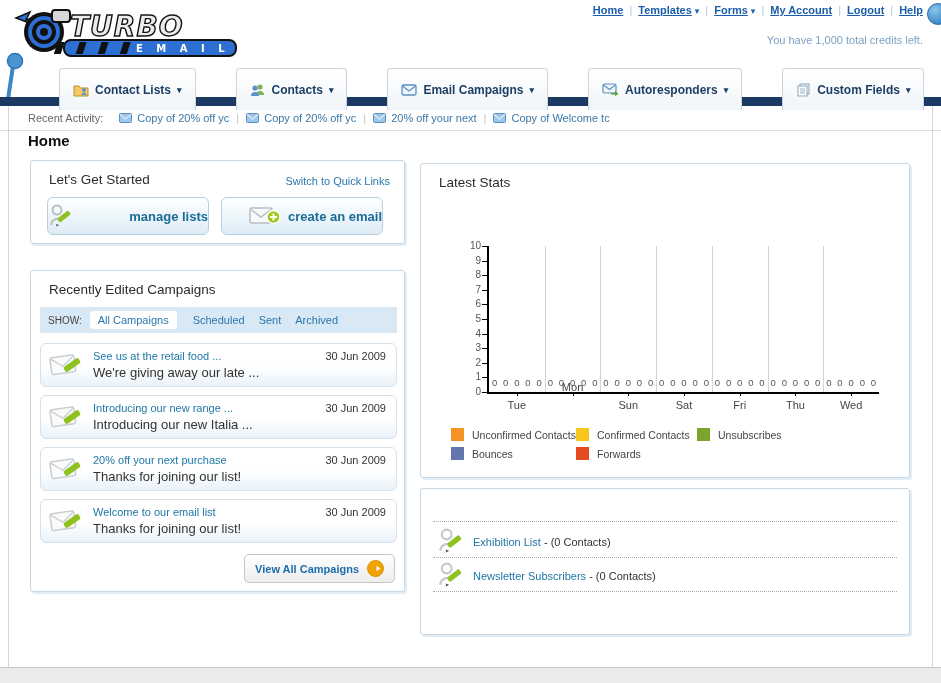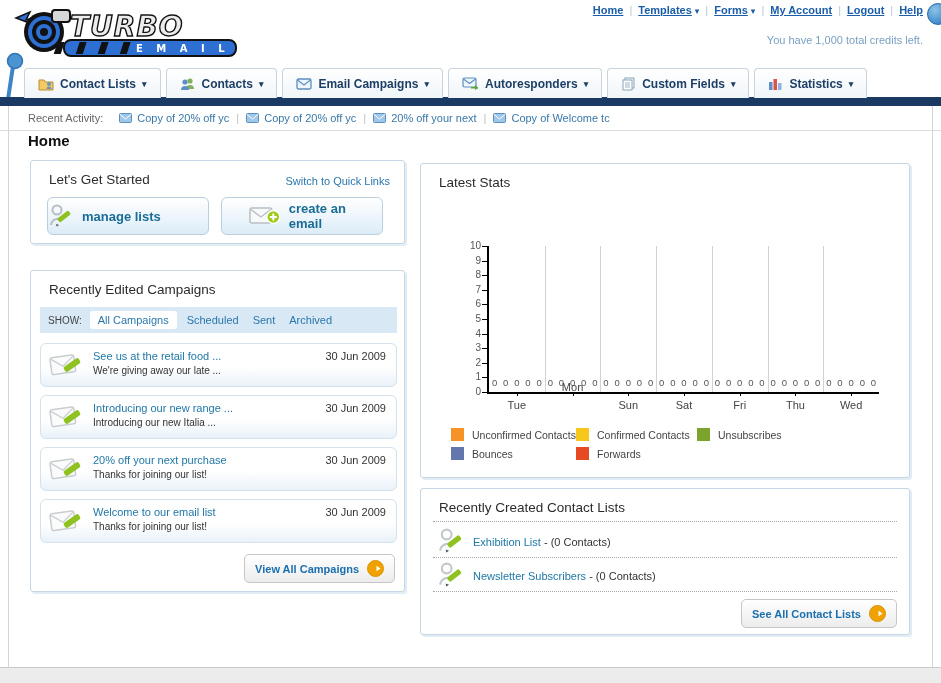--- a/index.html
+++ b/index.html
@@ -15,23 +15,23 @@
   .top-links { position:absolute; right:18px; top:4px; font-size:11px; color:#9db8cf; white-space:nowrap; }
   .top-links a { color:#1a5da8; text-decoration:underline; font-weight:bold; cursor:pointer; }
   .top-links .sep { color:#b6c9da; margin:0 6px; font-weight:normal; }
   .top-links .caret { color:#1a5da8; font-size:9px; margin-left:3px; }
   .login-line { position:absolute; right:18px; font-size:11px; color:#7aa0c4; white-space:nowrap; }
   .login-line.l1 { top:21px; }
   .login-line.l2 { top:34px; }
 
   
   .tabbar { position:absolute; left:24px; top:68px; display:flex; gap:5px; z-index:3; }
-  .tab { display:inline-flex; align-items:center; height:30px; padding:4px 13px;
+  .tab { display:inline-flex; align-items:center; height:42px; padding:4px 13px;
     background:linear-gradient(#ffffff,#f0f5f9); border:1px solid #c9d4de; border-bottom:none;
-    border-radius:4px 4px 0 0; font-size:12px; font-weight:bold; color:#1d3f66; cursor:pointer; white-space:nowrap; }
+    border-radius:4px 4px 0 0; font-size:12px; font-weight:bold; color:#1d3f66; cursor:pointer; white-space:nowrap;margin-left:35px; }
   .tab .ticon { margin-right:6px; display:inline-flex; }
   .tab .caret { font-size:9px; margin-left:6px; color:#1d3f66; }
   .navy-bar { position:absolute; left:0; top:97px; width:941px; height:9px; background:#1b3a63; z-index:2; }
 
   
   .activity { position:absolute; left:0; top:106px; width:941px; height:25px; background:#fff;
     border-bottom:1px solid #dcdcdc; display:flex; align-items:center; font-size:11px; }
   .activity .lbl { color:#666; margin-left:28px; margin-right:16px; }
   .activity .item { display:inline-flex; align-items:center; color:#3a78a8; cursor:pointer; white-space:nowrap; }
   .activity .item svg { margin-right:5px; }
@@ -45,37 +45,37 @@
   .page-title { position:absolute; left:28px; top:132px; font-size:15px; font-weight:bold; color:#111; }
 
   
   .panel { position:absolute; background:#fff; border:1px solid #c7d7e4; border-radius:3px;
     box-shadow:2px 2px 0 rgba(190,212,230,.45); }
   .panel-title { position:absolute; left:18px; top:11px; font-size:13.5px; color:#2b2b2b; }
 
   
   .p-getstarted { left:30px; top:160px; width:375px; height:84px; }
   .quick-link { position:absolute; right:14px; top:14px; font-size:11px; color:#2a77ad; cursor:pointer; }
-  .gs-btn { position:absolute; top:36px; height:38px; width:162px; display:flex; align-items:center; justify-content:flex-start;
+  .gs-btn { position:absolute; top:36px; height:38px; width:162px; display:flex; align-items:center; justify-content:space-between;
     background:linear-gradient(#ffffff,#dcecf7); border:1px solid #b9cfdd; border-radius:6px;
-    font-size:13px; font-weight:bold; color:#1a6c96; cursor:pointer; gap:8px; }
+    font-size:13px; font-weight:bold; color:#1a6c96; cursor:pointer; }
   .gs-btn.b1 { left:16px; } .gs-btn.b2 { left:190px;padding-left:27px; }
 
   
   .p-campaigns { left:30px; top:270px; width:375px; height:322px; }
   .show-bar { position:absolute; left:9px; top:36px; width:357px; height:26px; background:#d9e8f5;
     display:flex; align-items:center; font-size:11px; }
   .show-bar .slbl { font-size:10px; color:#444; margin:0 8px; }
   .show-bar .filter { color:#2a77ad; margin-right:14px; cursor:pointer; }
-  .show-bar .filter.active { background:#fff; border-radius:3px; padding:3px 8px; margin-right:10px; }
+  .show-bar .filter.active { background:#fff; border-radius:3px; padding:3px 8px; margin-right:16px; }
   .camp-item { position:absolute; left:9px; width:357px; height:44px;
     background:linear-gradient(#ffffff 55%, #e9f2f9); border:1px solid #d4e2ee; border-radius:6px; }
   .camp-item .cicon { position:absolute; left:8px; top:6px; }
   .camp-item .ctitle { position:absolute; left:52px; top:6px; font-size:11px; color:#2178a8; cursor:pointer; }
-  .camp-item .csub { position:absolute; left:52px; top:21px; font-size:10px; color:#333; }
+  .camp-item .csub { position:absolute; left:52px; top:21px; font-size:13px; color:#333; }
   .camp-item .cdate { position:absolute; right:10px; top:6px; font-size:11px; color:#333; }
   .pill-btn { position:absolute; display:inline-flex; align-items:center; padding:5px 10px;
     background:linear-gradient(#ffffff,#ececec); border:1px solid #c6c6c6; border-radius:5px;
     font-size:11px; font-weight:bold; color:#1a6fae; cursor:pointer; gap:8px; }
   .view-all { right:9px; top:283px;align-items:center; }
 
   
   .p-stats { left:420px; top:163px; width:490px; height:315px; }
   .stats-select { position:absolute; left:16px; top:35px; width:458px; height:20px; background:#fff;
     border:1px solid #7f9db9; font-size:11px; color:#222; display:flex; align-items:center;
@@ -446,21 +446,20 @@
           </span>
         <span class="legend-item" style="left:125px;top:19px">
             <span class="swatch" style="background: rgb(230, 74, 34);"></span>
             <span>Forwards</span>
           </span>
       </div>
     </div>
   </div>
 
   <div class="panel p-lists">
-    <div class="panel-title">Recently Created Contact Lists</div>
     <div class="dotline" style="top:32px"></div>
 
     <svg class="list-item-icon" style="top:38px" width="28" height="28" viewBox="0 0 26 26">
       <circle cx="9" cy="7" r="4.5" fill="none" stroke="#c3c8cd" stroke-width="2"></circle>
       <path d="M3 22 a7 7 0 0 1 11 -5" fill="none" stroke="#c3c8cd" stroke-width="2"></path>
       <rect x="9" y="11" width="14" height="5" rx="1.5" transform="rotate(-38 16 13.5)" fill="#8fc220"></rect>
       <path d="M8 21 l3.2 1 -2.6 1.6 Z" fill="#4e5358"></path>
     </svg>
     <div class="list-item-text" style="top:47px">
       <a>Exhibition List</a><span> - (0 Contacts)</span>
@@ -471,23 +470,16 @@
       <circle cx="9" cy="7" r="4.5" fill="none" stroke="#c3c8cd" stroke-width="2"></circle>
       <path d="M3 22 a7 7 0 0 1 11 -5" fill="none" stroke="#c3c8cd" stroke-width="2"></path>
       <rect x="9" y="11" width="14" height="5" rx="1.5" transform="rotate(-38 16 13.5)" fill="#8fc220"></rect>
       <path d="M8 21 l3.2 1 -2.6 1.6 Z" fill="#4e5358"></path>
     </svg>
     <div class="list-item-text" style="top:81px">
       <a>Newsletter Subscribers</a><span> - (0 Contacts)</span>
     </div>
     <div class="dotline" style="top:102px"></div>
 
-    <div class="pill-btn see-all">
-      <span>See All Contact Lists</span>
-      <svg width="17" height="17" viewBox="0 0 17 17">
-        <circle cx="8.5" cy="8.5" r="8" fill="#f0a300" stroke="#d89200"></circle>
-        <path d="M4.5 8.5 h5 v-2.8 l4 2.8 -4 2.8 v-2.8" fill="#fff"></path>
-      </svg>
-    </div>
   </div>
 
   <div class="footer"></div>
 </div>
 
 </body></html>

